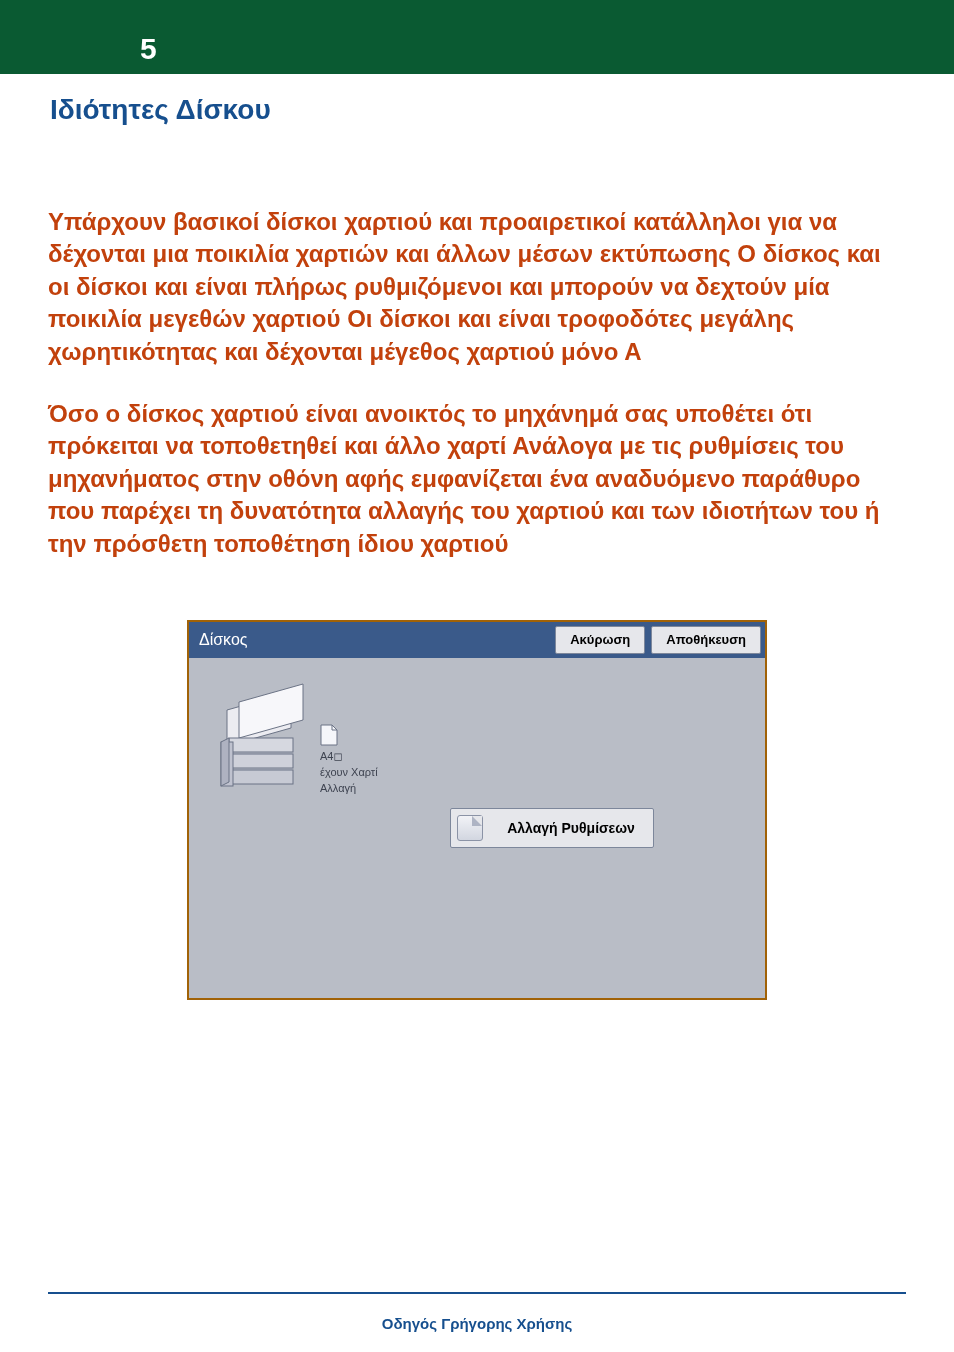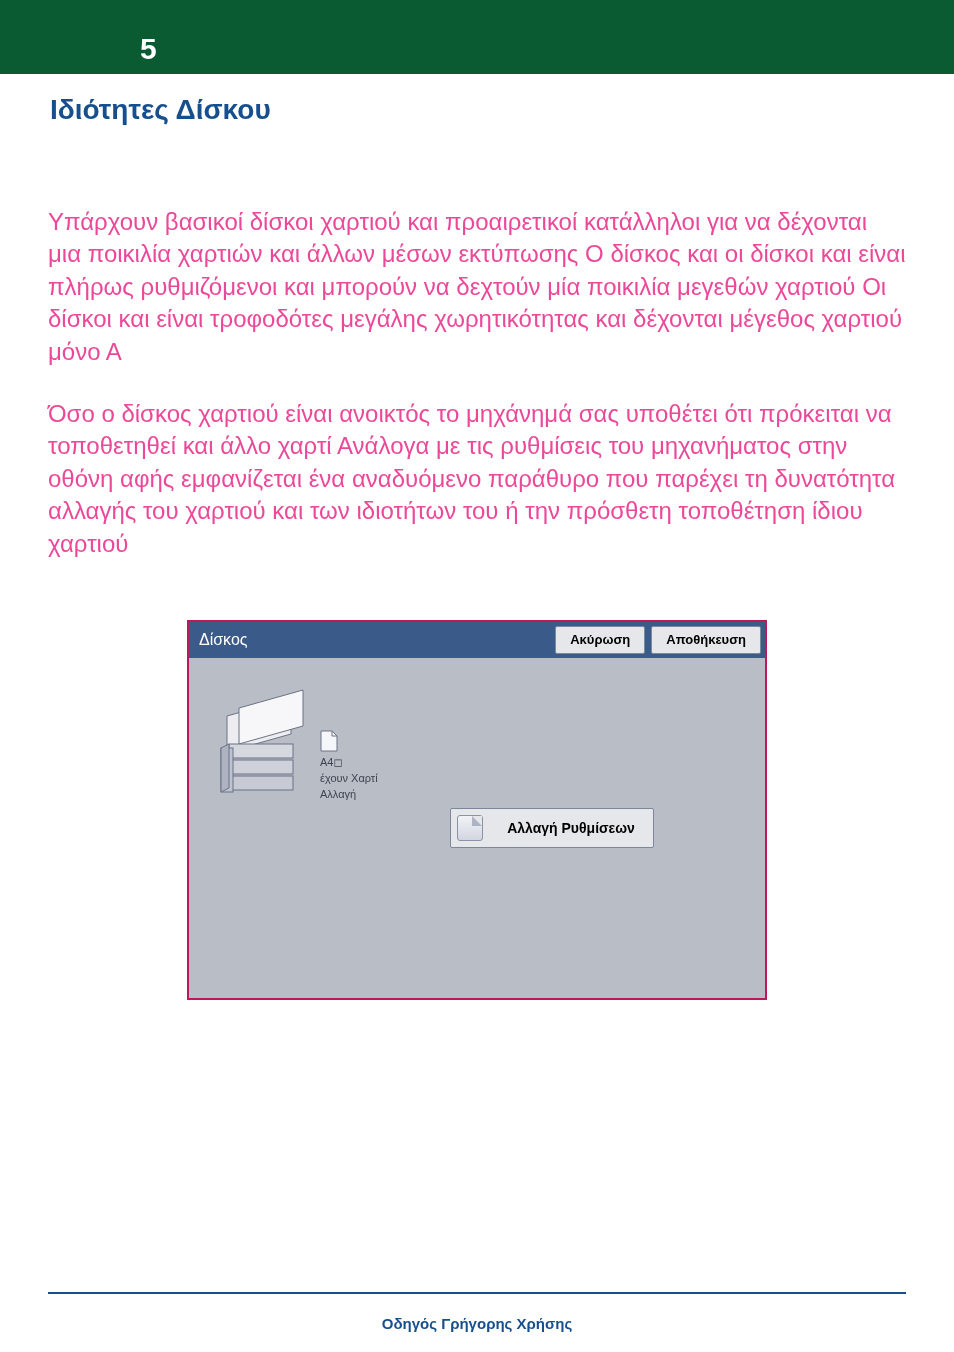--- a/index.html
+++ b/index.html
@@ -28,30 +28,31 @@
     font-weight: bold;
     margin-left: 140px;
   }
   .title {
     color: #164f8e;
     font-size: 28px;
     font-weight: bold;
     margin: 20px 0 0 50px;
   }
   .body-text {
-    color: #ec4899;
+    color: #c2410c;
     font-size: 24px;
     line-height: 1.35;
     margin: 80px 48px 0 48px;
+    font-weight: bold;
   }
   .body-text p { margin-bottom: 30px; }
   .dialog {
     width: 580px;
     margin: 60px auto 0;
-    border: 2px solid #be185d;
+    border: 2px solid #a16207;
     background: #b9bdc6;
   }
   .dialog-header {
     background: #3a5a8a;
     color: #ffffff;
     height: 36px;
     display: flex;
     align-items: center;
     padding: 0 4px 0 10px;
     font-size: 16px;
@@ -66,21 +67,21 @@
     height: 28px;
     padding: 0 14px;
     margin-left: 6px;
     display: flex;
     align-items: center;
     border-radius: 2px;
     text-align: center;
   }
   .dialog-body {
     height: 340px;
-    padding: 30px 20px;
+    padding: 24px 20px;
     display: flex;
   }
   .tray-area {
     width: 45%;
     display: flex;
     align-items: flex-start;
   }
   .tray-svg { width: 105px; height: 120px; }
   .tray-labels {
     margin-left: 6px;

